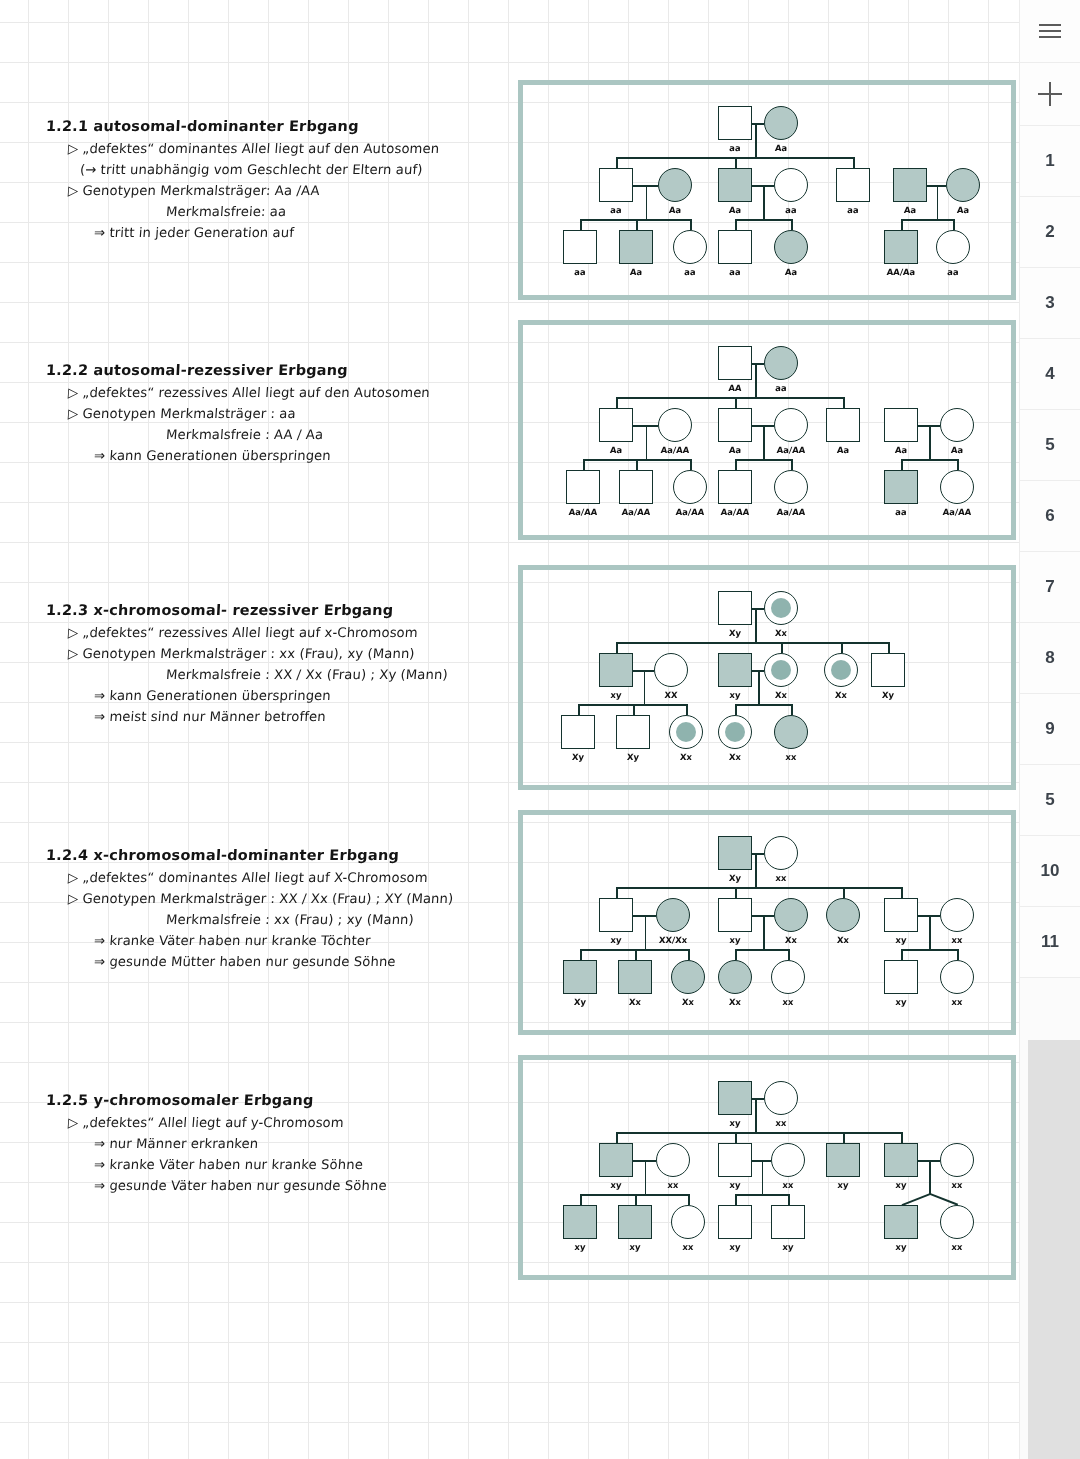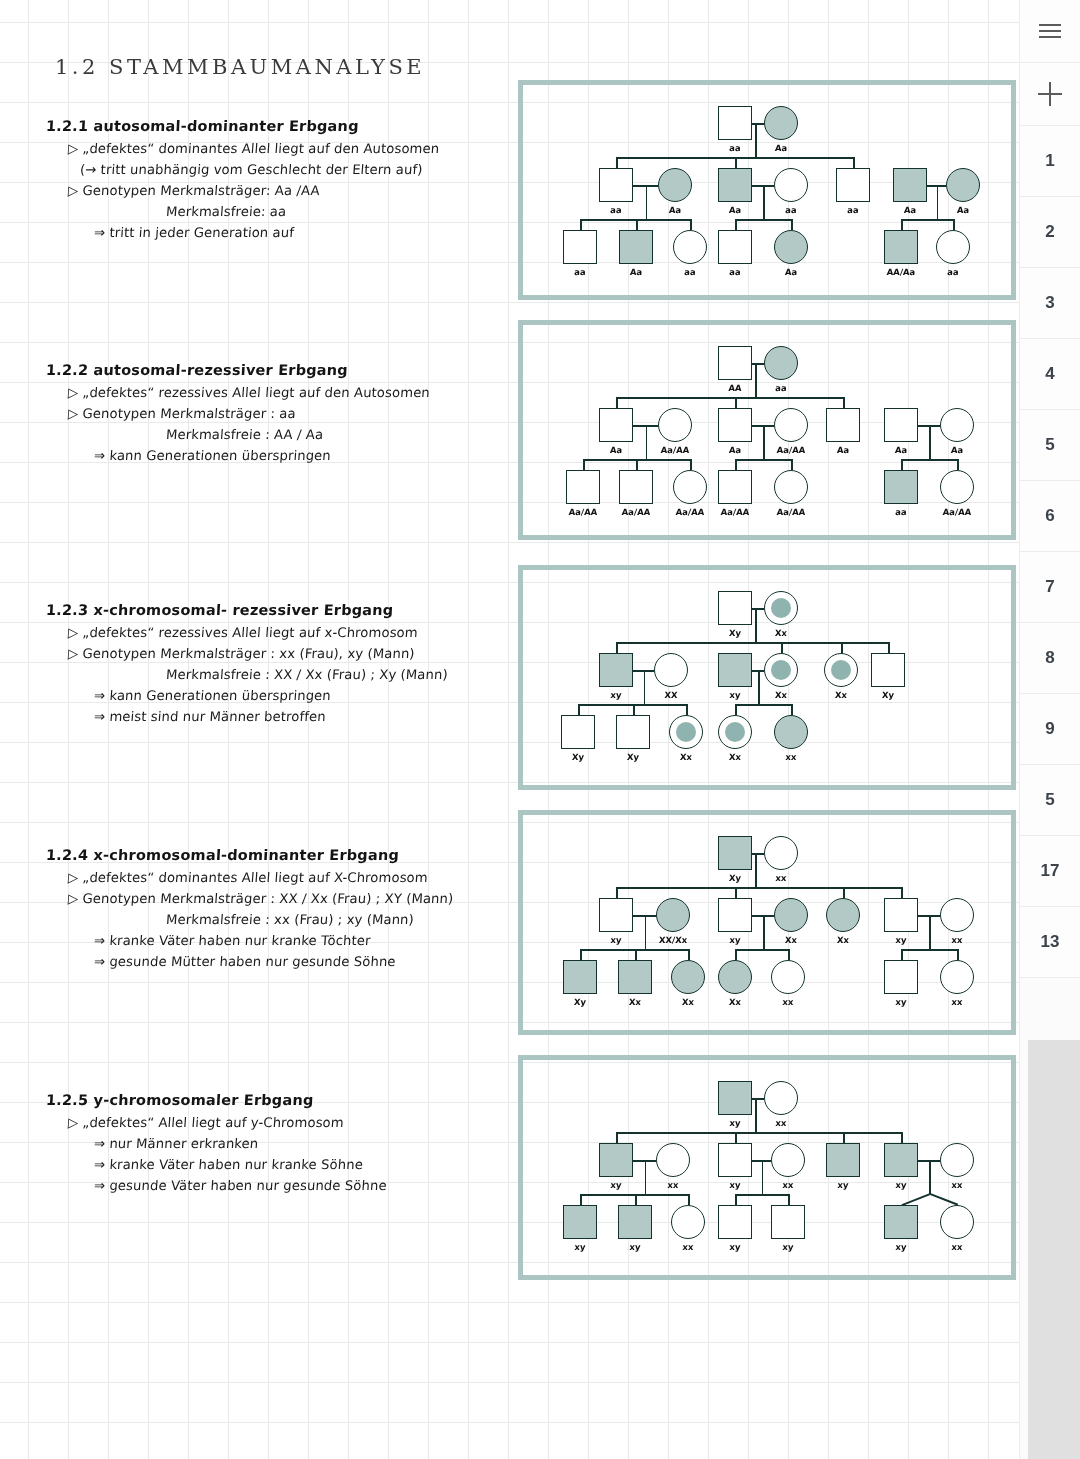--- a/index.html
+++ b/index.html
@@ -104,21 +104,20 @@
   .ln-h{position:absolute;height:1.6px;background:#14332e;}
   .ln-v{position:absolute;width:1.6px;background:#14332e;}
   .twin{position:absolute;}
   .twin i{position:absolute;width:1.6px;background:#14332e;transform-origin:top center;}
 </style>
 </head>
 <body>
 
 <div id="page">
 
-  <div id="doc-title">1.2 STAMMBAUMANALYSE</div>
 
   <div id="notes-root">
       <div class="note" style="top: 118px;">
         <div class="h">1.2.1 autosomal-dominanter Erbgang</div>
         <div class="ln i1">▷ „defektes“ dominantes Allel liegt auf den Autosomen</div>
         <div class="ln i2">(→ tritt unabhängig vom Geschlecht der Eltern auf)</div>
         <div class="ln i1">▷ Genotypen  Merkmalsträger: Aa /AA</div>
         <div class="ln i3">Merkmalsfreie: aa</div>
         <div class="ln i5">⇒ tritt in jeder Generation auf</div>
       </div>
@@ -458,17 +457,17 @@
       <div class="rail-page">1</div>
       <div class="rail-page">2</div>
       <div class="rail-page">3</div>
       <div class="rail-page">4</div>
       <div class="rail-page">5</div>
       <div class="rail-page">6</div>
       <div class="rail-page">7</div>
       <div class="rail-page">8</div>
       <div class="rail-page">9</div>
       <div class="rail-page">5</div>
-      <div class="rail-page">17</div>
-      <div class="rail-page">13</div>
+      <div class="rail-page">10</div>
+      <div class="rail-page">11</div>
     </div>
   <div id="rail-scroll-track"></div>
 </div>
 
 </body></html>

